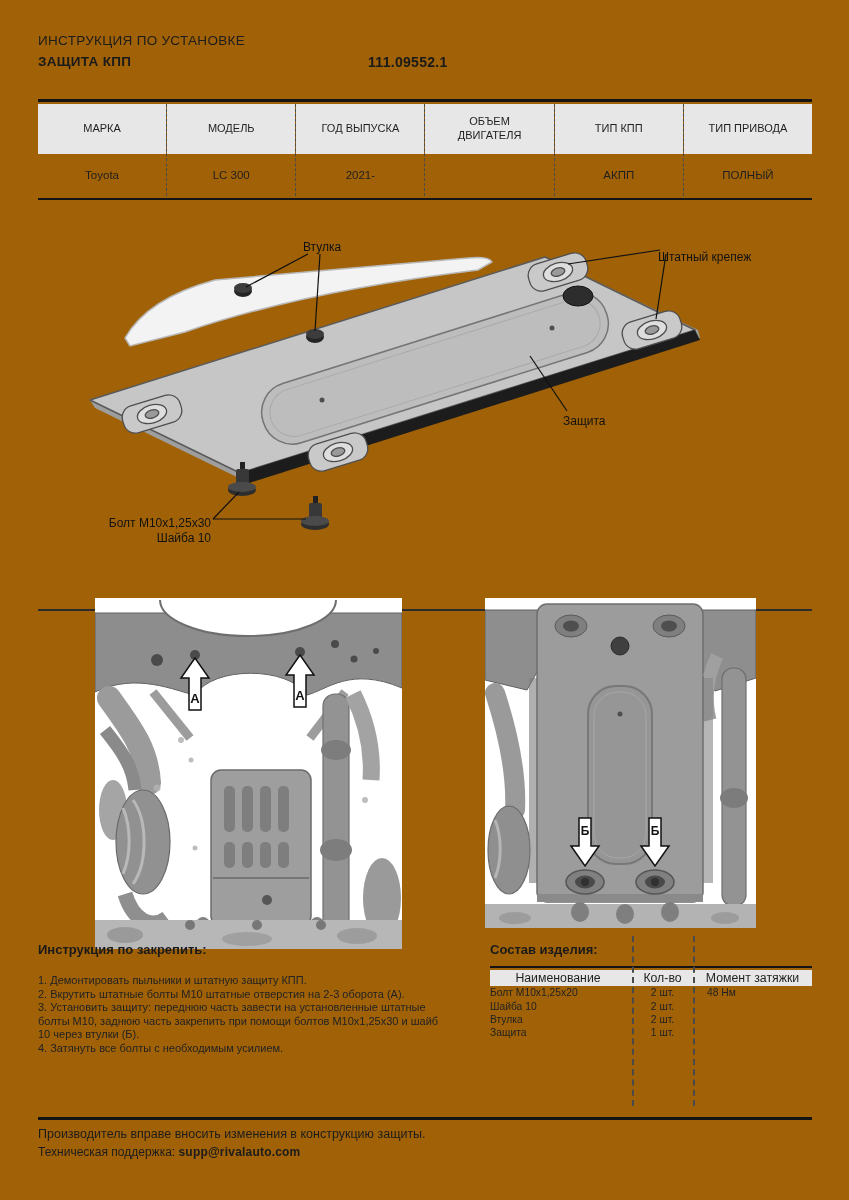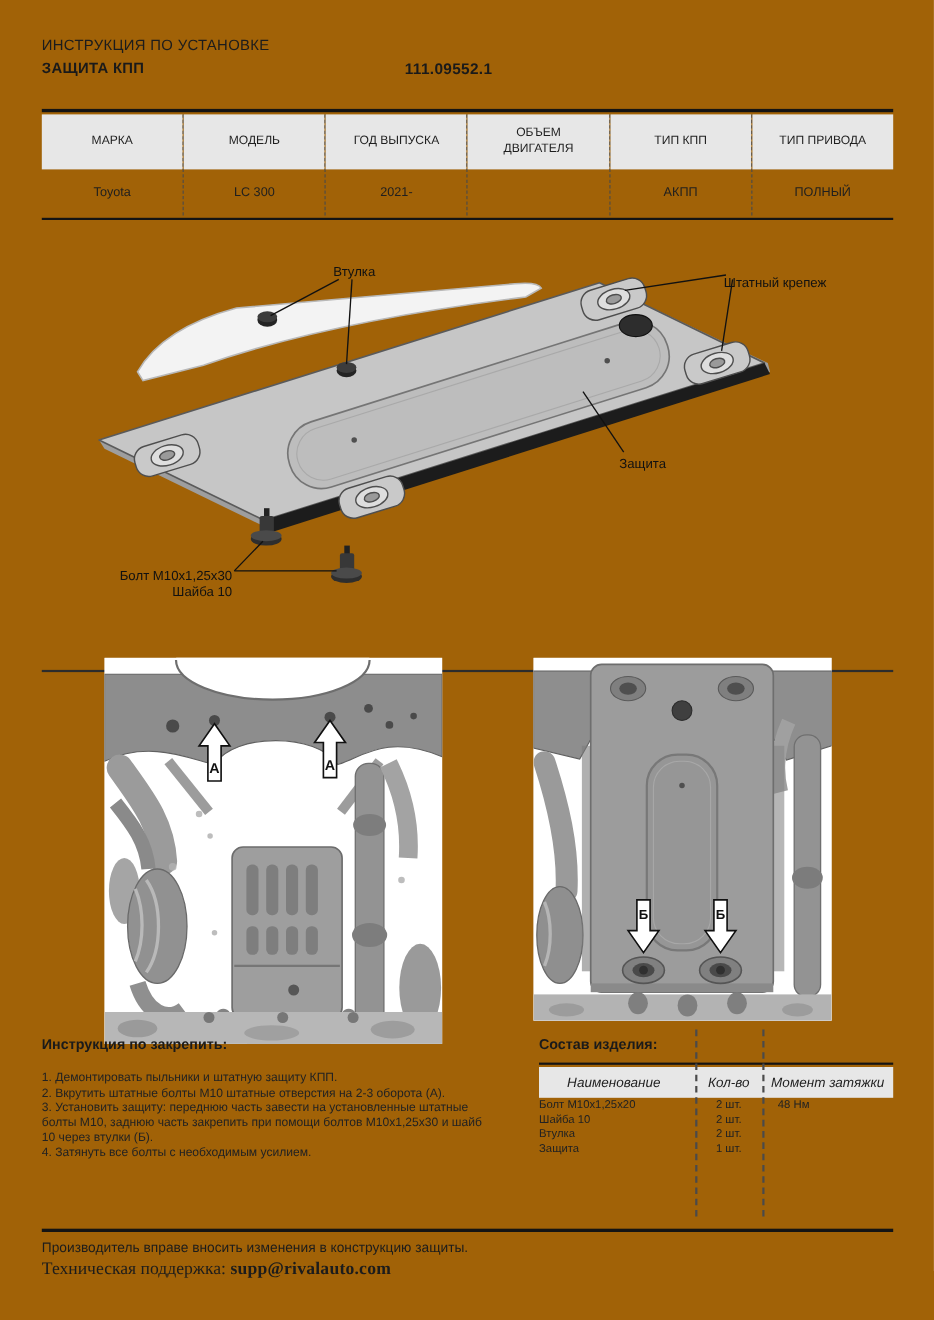--- a/index.html
+++ b/index.html
@@ -47,33 +47,33 @@
 
   
   .instructions { left:38px; top:942px; width:402px; }
   .instructions .title { font-size:13px; font-weight:bold; margin-bottom:17px; }
   .instructions .step  { font-size:11px; line-height:13.5px; color:#222; }
 
   
   .composition { left:490px; top:942px; width:322px; }
   .comp-title { font-size:13px; font-weight:bold; margin-bottom:9px; }
   .comp-rule  { height:2px; background:#141414; margin-bottom:2px; }
-  .comp-head  { display:flex; background:#e7e7e7; height:28px; align-items:center;font-style:italic; }
+  .comp-head  { display:flex; background:#e7e7e7; height:16px; align-items:center; }
   .comp-head > div { font-size:12.3px; text-align:center; color:#1f1f1f; }
   .comp-row   { display:flex; height:13.4px; align-items:center; }
   .comp-row > div { font-size:10.3px; color:#222; }
   .c-name   { width:142px; text-align:left; padding-right:6px; box-sizing:border-box; }
   .c-qty    { width:61px;  text-align:center; }
   .c-torque { width:119px; text-align:left; padding-left:14px; box-sizing:border-box; }
   .comp-dash { position:absolute; top:-6px; height:170px; width:0; border-left:2px dashed #4a4a4a; }
   .dash-1 { left:142px; } .dash-2 { left:203px; }
 
   
   .footer-1 { left:38px; top:1127px; font-size:12.5px; color:#1c1c1c; }
-  .footer-2 { left:38px; top:1145px; font-size:16px; color:#1c1c1c;font-family:Liberation Serif, serif; }
+  .footer-2 { left:38px; top:1145px; font-size:12px; color:#1c1c1c; }
   .footer-2 b { letter-spacing:.2px; }
 
   svg { display:block; }
 </style>
 </head>
 <body>
 
 <div class="page">
 
   <div class="abs doc-type">ИНСТРУКЦИЯ ПО УСТАНОВКЕ</div>

